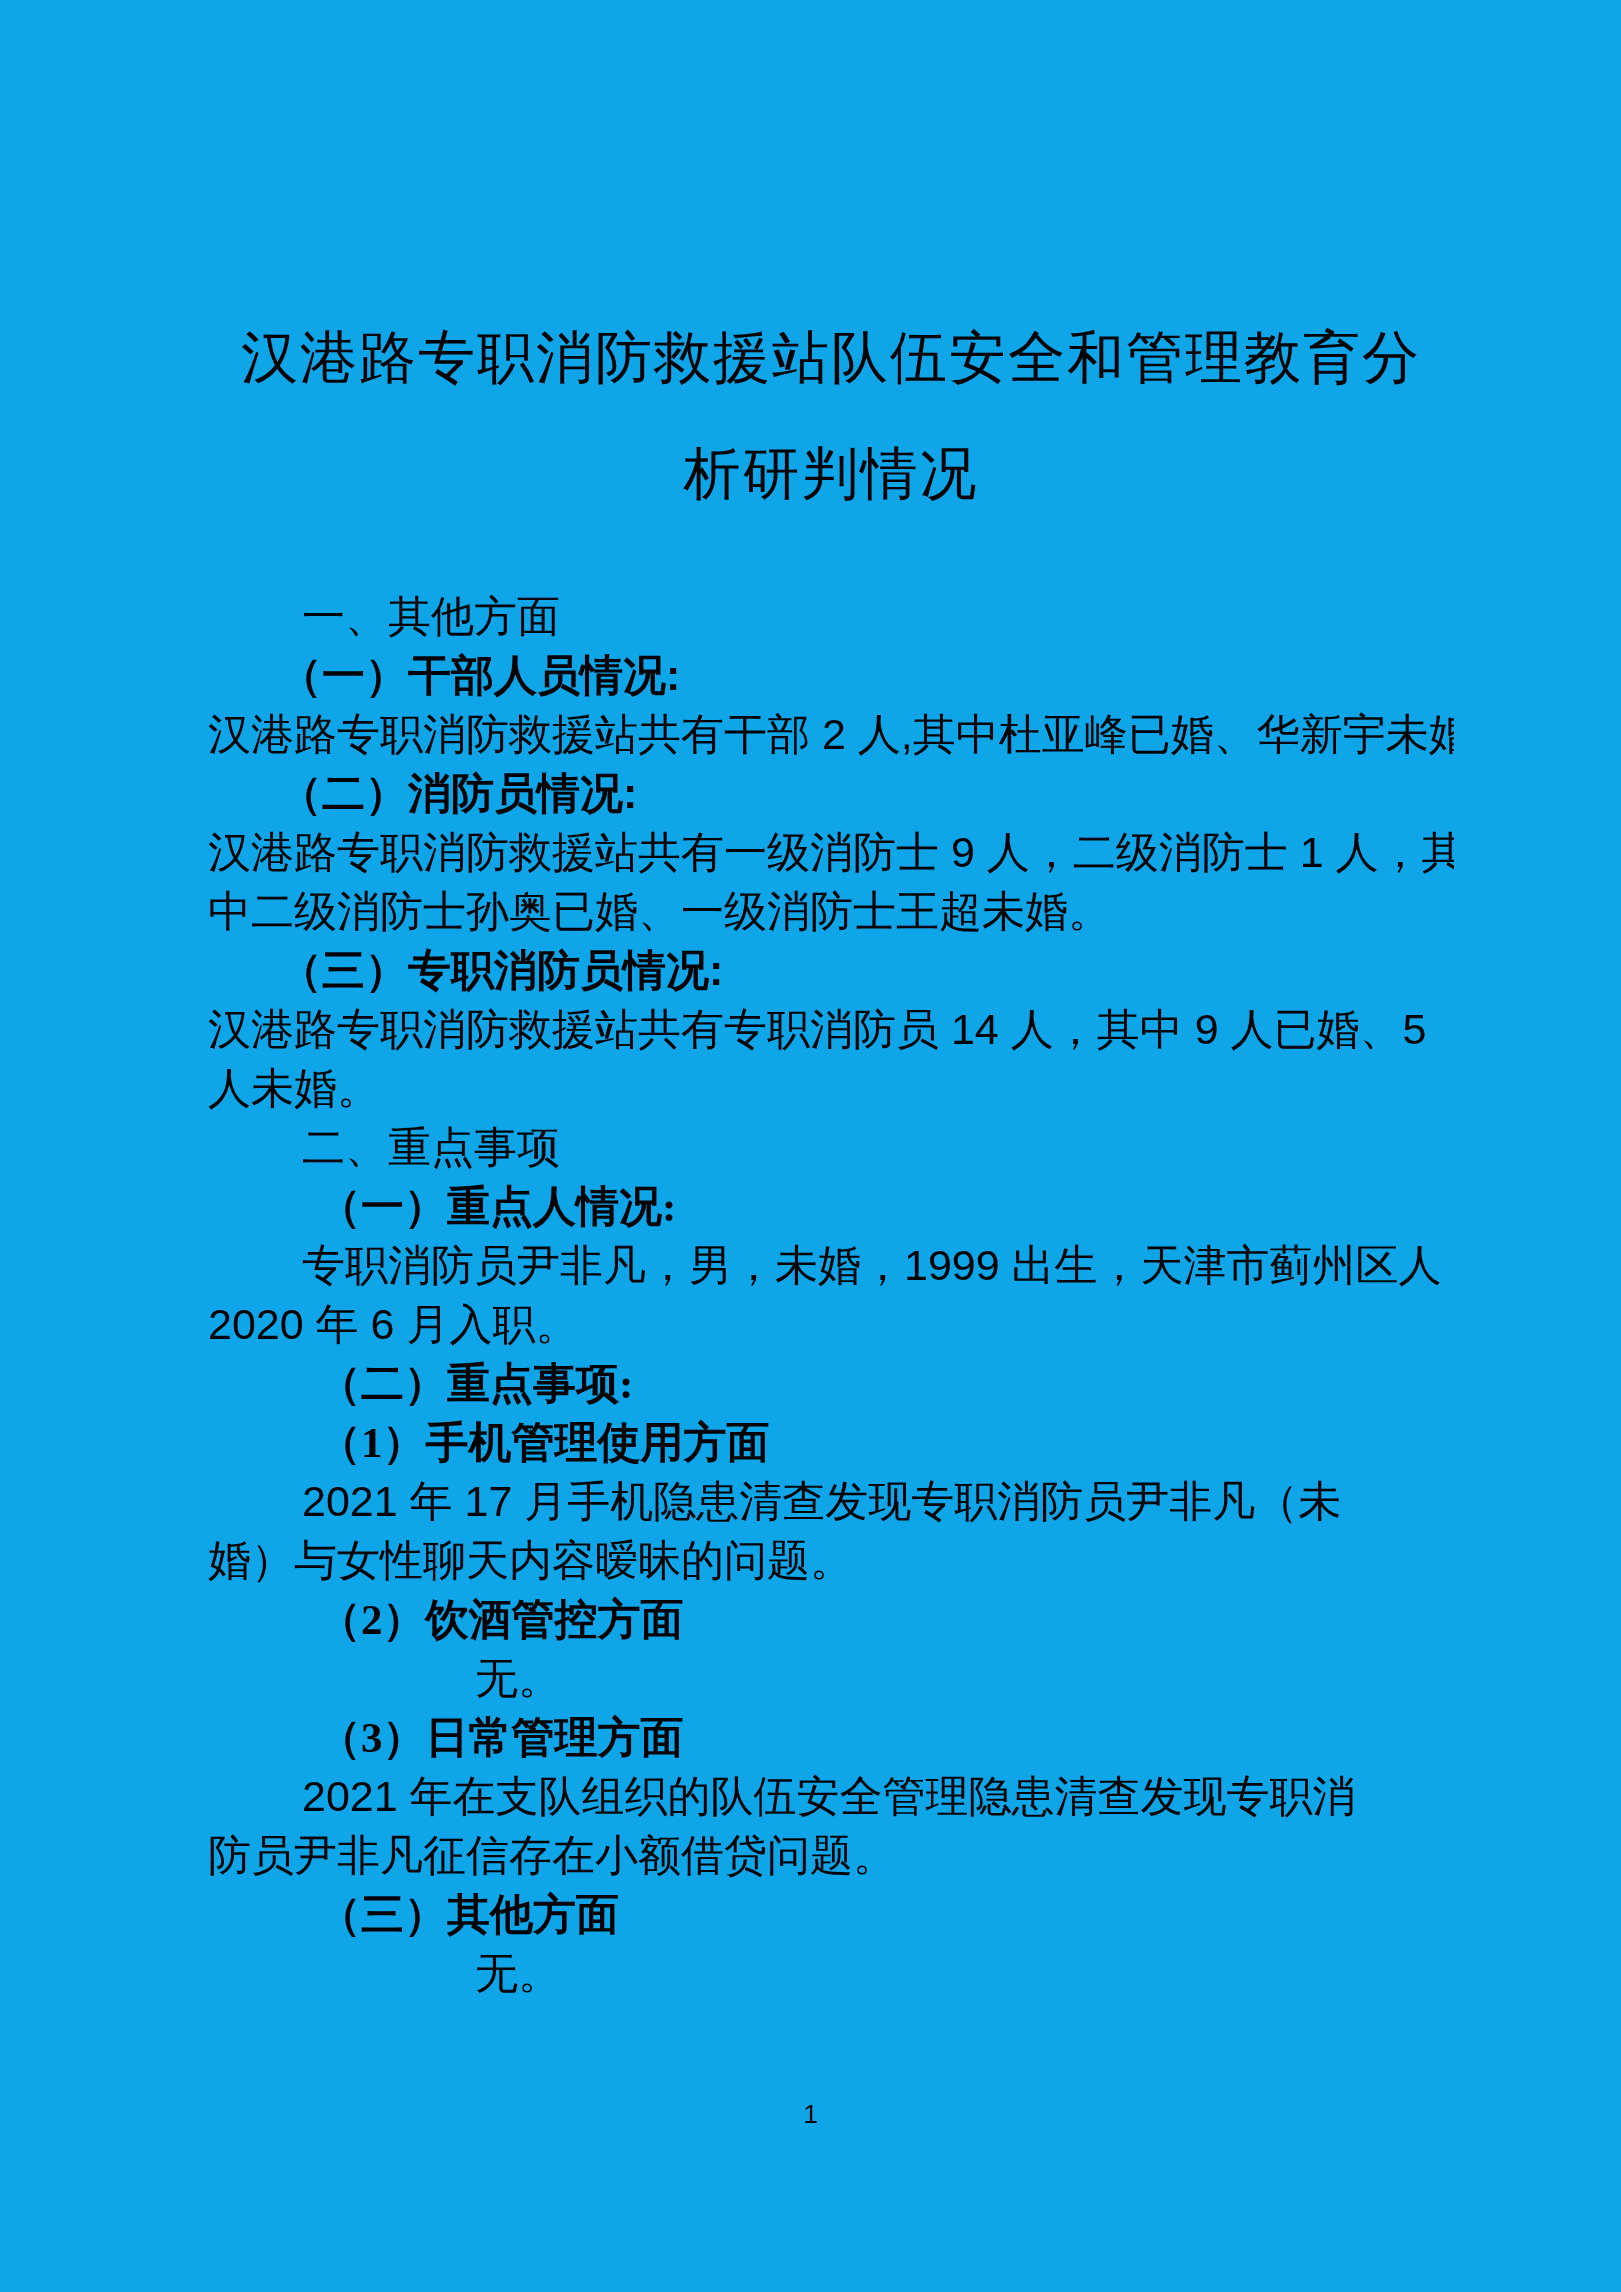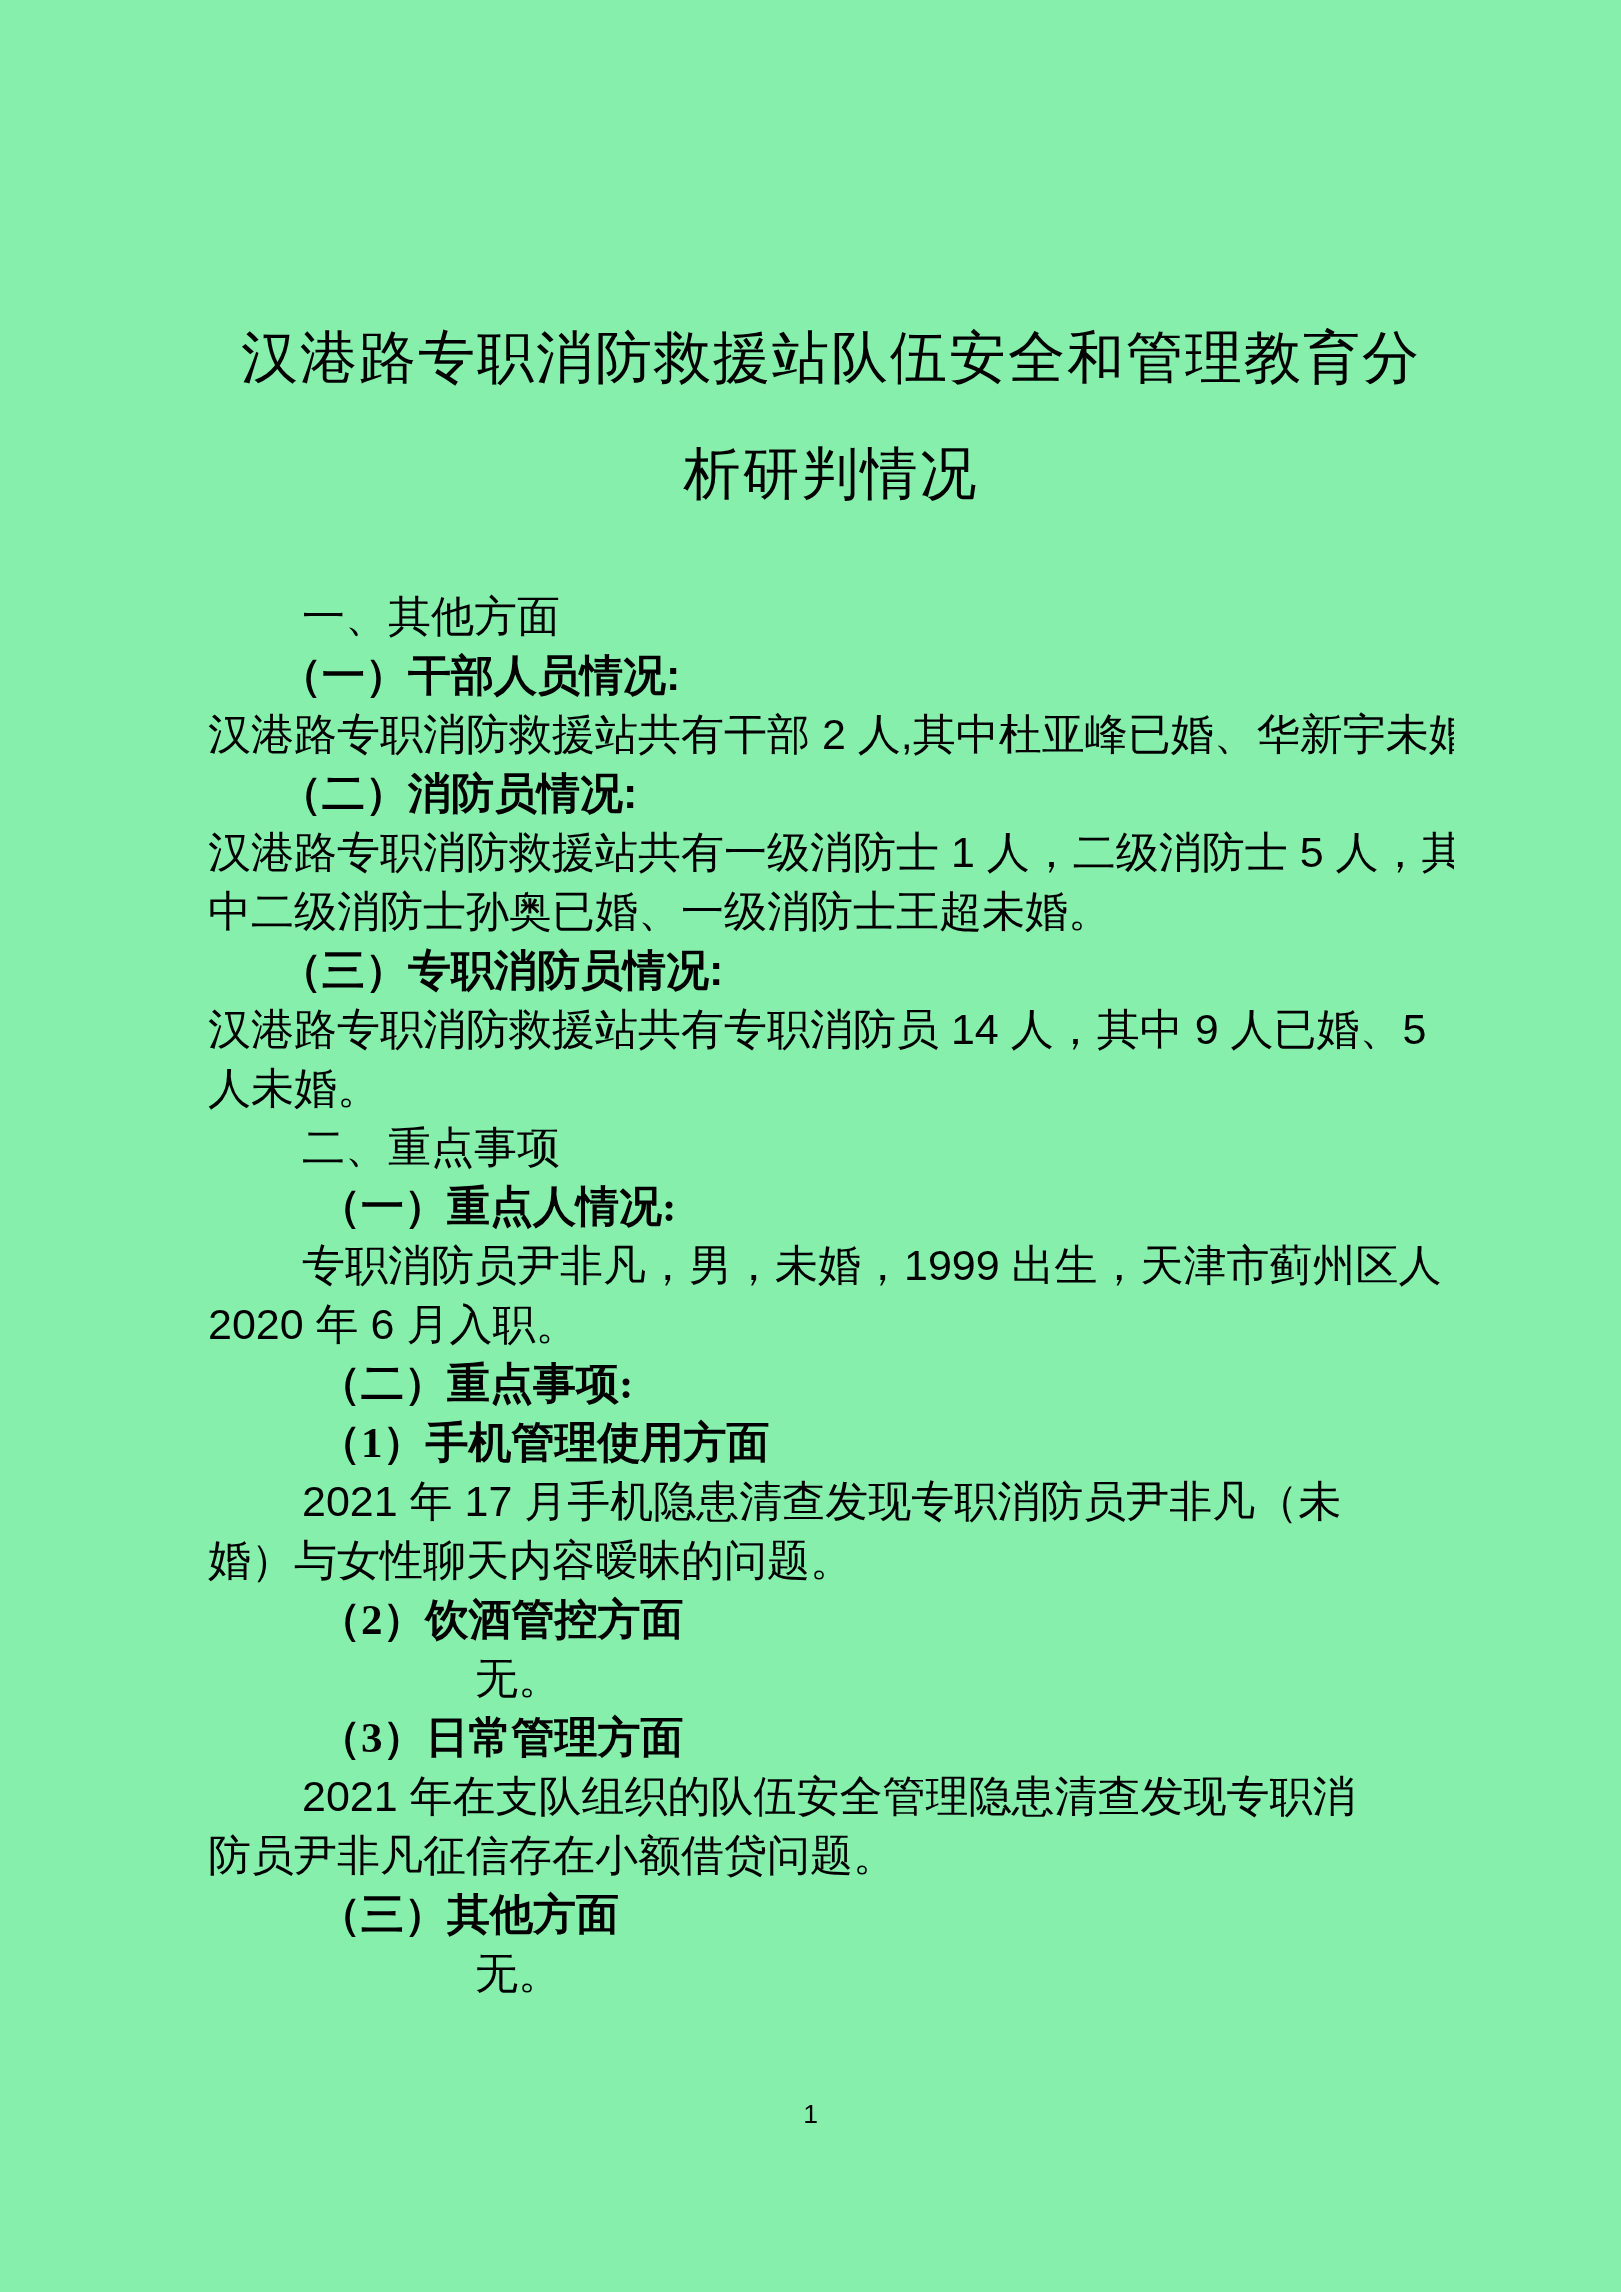--- a/index.html
+++ b/index.html
@@ -5,21 +5,21 @@
   html, body {
     margin: 0;
     padding: 0;
     background: #ffffff;
   }
   .page {
     position: relative;
     width: 1621px;
     height: 2293px;
     margin: 0 auto;
-    background: #86efac;
+    background: #0ea5e9;
     color: #000000;
     font-family: "Liberation Sans", sans-serif;
     overflow: hidden;
   }
   .content {
     padding: 0 167px 0 208px;
   }
   .doc-title {
     margin-top: 299px;
     font-size: 57px;
@@ -68,21 +68,21 @@
     <div class="doc-title">
       <div>汉港路专职消防救援站队伍安全和管理教育分</div>
       <div>析研判情况</div>
     </div>
 
     <div class="doc-lines">
       <div class="sec">一、其他方面</div>
       <div class="h1">（一）干部人员情况:</div>
       <div class="body">汉港路专职消防救援站共有干部 2 人,其中杜亚峰已婚、华新宇未婚。</div>
       <div class="h1">（二）消防员情况:</div>
-      <div class="body">汉港路专职消防救援站共有一级消防士 1 人，二级消防士 5 人，其</div>
+      <div class="body">汉港路专职消防救援站共有一级消防士 9 人，二级消防士 1 人，其</div>
       <div class="body">中二级消防士孙奥已婚、一级消防士王超未婚。</div>
       <div class="h1">（三）专职消防员情况:</div>
       <div class="body">汉港路专职消防救援站共有专职消防员 14 人，其中 9 人已婚、5</div>
       <div class="body">人未婚。</div>
       <div class="sec">二、重点事项</div>
       <div class="h2">（一）重点人情况:</div>
       <div class="ind">专职消防员尹非凡，男，未婚，1999 出生，天津市蓟州区人，</div>
       <div class="body">2020 年 6 月入职。</div>
       <div class="h2">（二）重点事项:</div>
       <div class="h2">（1）手机管理使用方面</div>

